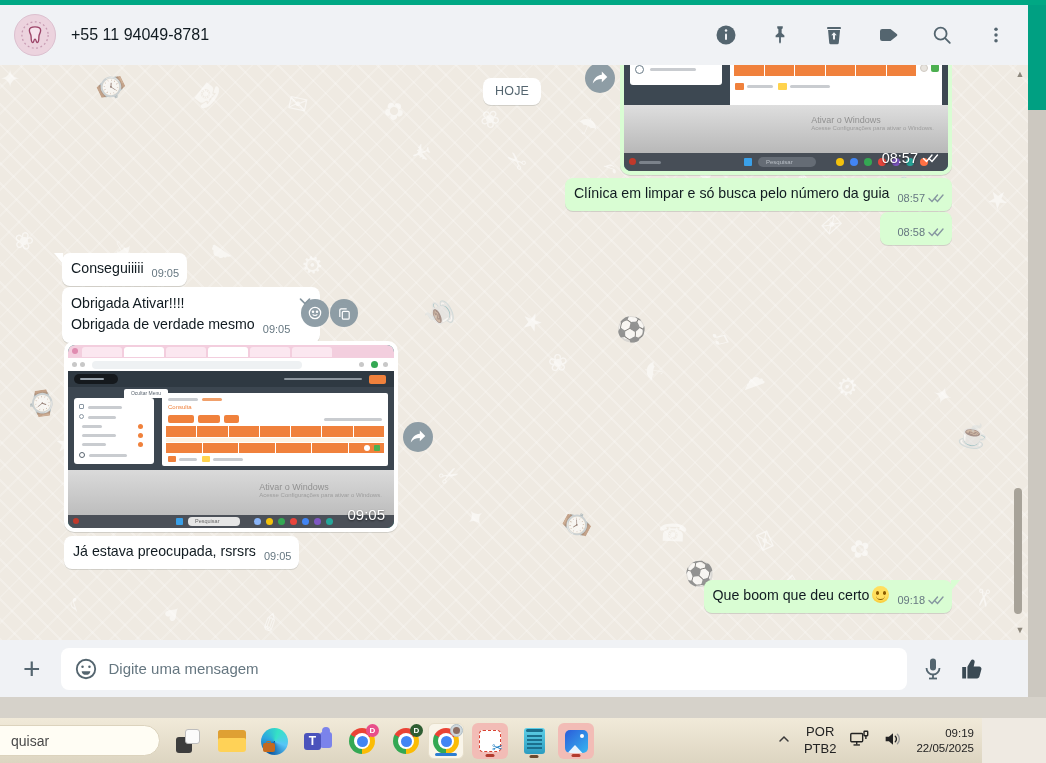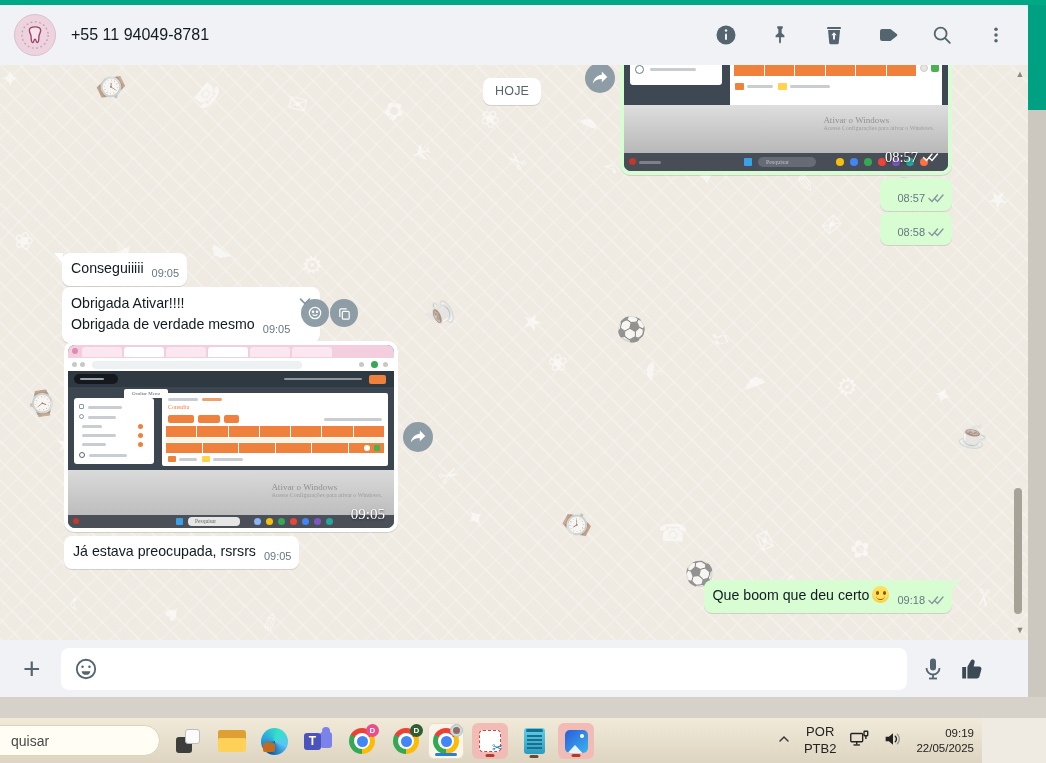--- a/index.html
+++ b/index.html
@@ -40,21 +40,21 @@
             border-top:0 solid transparent; border-right:9px solid #fff; border-bottom:11px solid transparent; }
   .tail-right::after { content:""; position:absolute; top:0; right:-8px; width:0; height:0;
             border-left:9px solid #d9fdd3; border-bottom:11px solid transparent; }
   .meta { display:inline-flex; align-items:center; gap:3px; margin-left:8px; vertical-align:bottom;
           transform:translateY(5px); font-size:11px; color:#667781; }
   .ticks { flex:0 0 auto; }
 
   .img-bubble { position:absolute; padding:4px; border-radius:10px; box-shadow:0 1px .5px rgba(11,20,26,.13); }
   .img-bubble.sent { background:#d9fdd3; }
   .img-bubble.recv { background:#fff; }
-  .shot { position:relative; border-radius:7px; overflow:hidden; background:#0f766e; cursor:pointer;font-family:Liberation Serif, serif; }
+  .shot { position:relative; border-radius:7px; overflow:hidden; background:#0f766e; cursor:pointer; }
   .img-meta { position:absolute; right:9px; bottom:5px; display:flex; align-items:center; gap:4px;
               color:#fff; font-size:14.5px; text-shadow:0 1px 2px rgba(0,0,0,.55); z-index:3; }
 
   .float-circle { position:absolute; width:30px; height:30px; border-radius:50%; background:rgba(134,150,160,.92);
                   display:flex; align-items:center; justify-content:center; cursor:pointer; z-index:6; }
   .small-circle { width:28px; height:28px; }
   .chev-btn { position:absolute; top:5px; right:6px; color:#8696a0; cursor:pointer; }
 
   
   .sb-arrow { position:absolute; left:1014px; width:12px; height:8px; color:#8d877c; font-size:9px; line-height:8px; text-align:center; cursor:pointer; z-index:8;}
@@ -270,21 +270,21 @@
                 <polyline points="1,5.5 4,8.5 9.5,2"></polyline>
                 <polyline points="6.5,5.5 9.5,8.5 15,2"></polyline>
               </svg>
           </div>
         </div>
       </div>
 
       <div class="date-pill">HOJE</div>
 
       <div class="bubble sent" style="right:76px; top:113px;">
-        <span class="meta">
+        <span>Clínica em limpar e só busca pelo número da guia</span><span class="meta">
             <span>08:57</span>
           <svg class="ticks" width="16" height="11" viewBox="0 0 16 11" fill="none" stroke="#8696a0" stroke-width="1.4" stroke-linecap="round">
               <polyline points="1,5.5 4,8.5 9.5,2"></polyline>
               <polyline points="6.5,5.5 9.5,8.5 15,2"></polyline>
             </svg>
           </span>
       </div>
 
       <div class="bubble sent" style="right:76px; top:147px;">
         <span class="meta">
@@ -457,20 +457,21 @@
       <div class="plus-btn">+</div>
       <div class="input-wrap">
         <span class="comp-icon">
           <svg width="26" height="26" viewBox="0 0 24 24" fill="none" stroke="#54656f" stroke-width="1.7">
               <rect x="3.5" y="3.5" width="17" height="17" rx="8.5"></rect>
               <circle cx="8.8" cy="10" r="1.15" fill="#54656f" stroke="none"></circle>
               <circle cx="15.2" cy="10" r="1.15" fill="#54656f" stroke="none"></circle>
               <path d="M8 14h8c0 2-1.8 3.4-4 3.4S8 16 8 14z" fill="#54656f" stroke="none"></path>
             </svg>
         </span>
+        <input class="msg-input" placeholder="Digite uma mensagem" style="">
       </div>
       <span class="comp-icon">
         <svg width="24" height="26" viewBox="0 0 24 26" fill="none" stroke="#54656f" stroke-width="1.8">
             <rect x="9" y="2.5" width="6" height="12" rx="3" fill="#54656f" stroke="none"></rect>
             <path d="M5.5 12a6.5 6.5 0 0 0 13 0"></path>
             <line x1="12" y1="18.5" x2="12" y2="22"></line>
             <line x1="8" y1="22.5" x2="16" y2="22.5"></line>
           </svg>
       </span>
       <span class="comp-icon">

